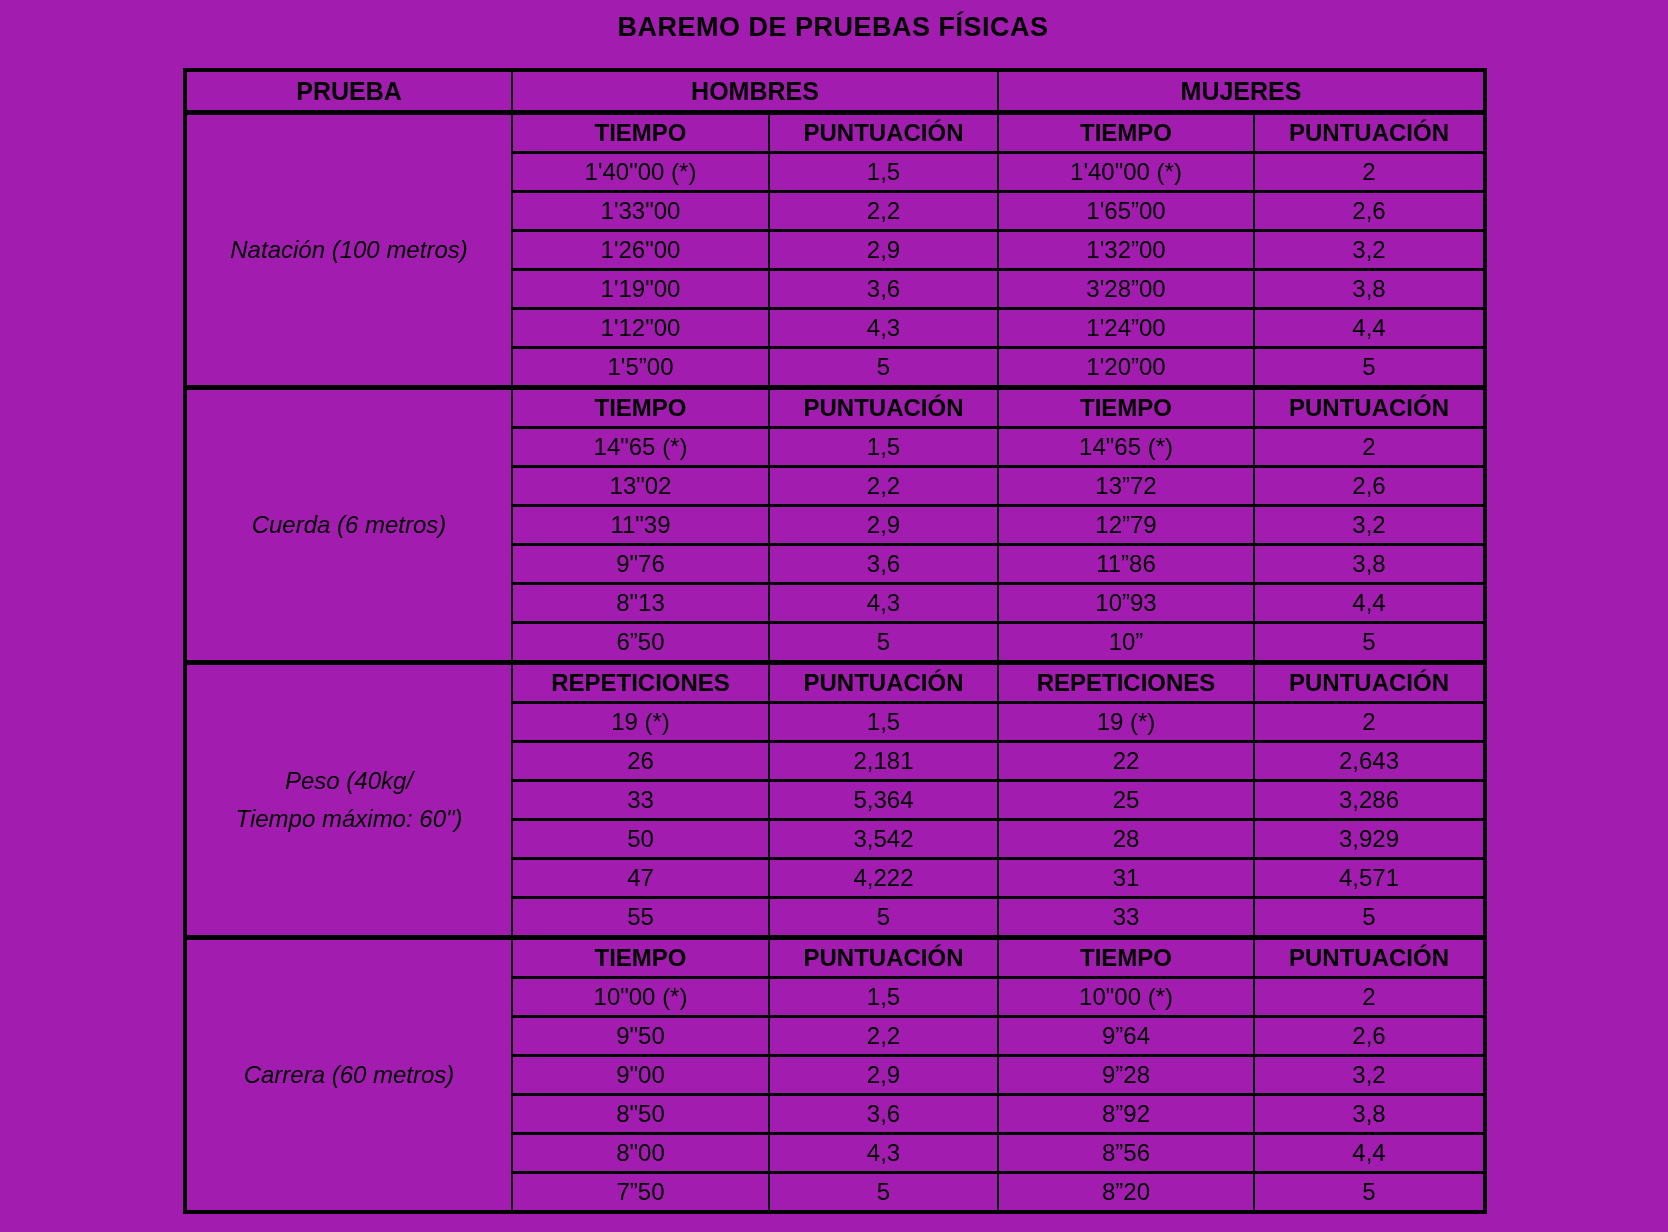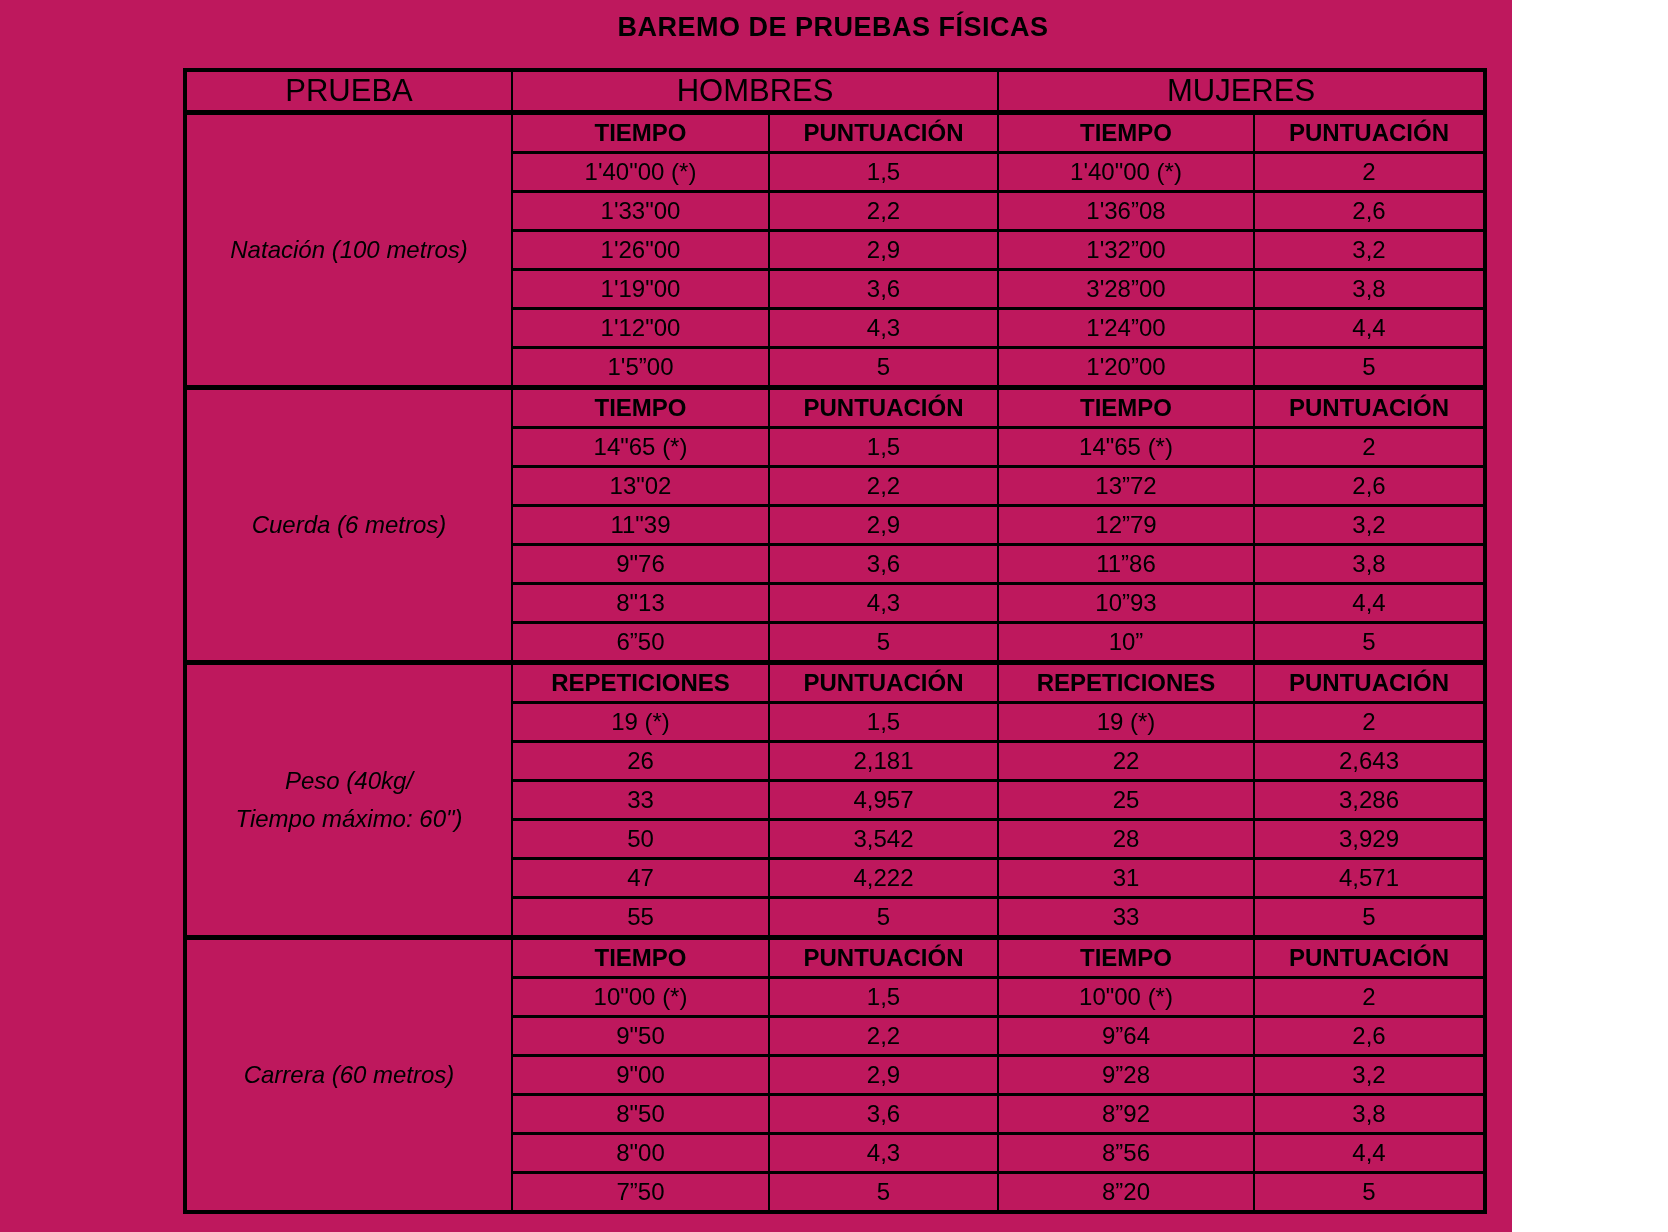--- a/index.html
+++ b/index.html
@@ -7,23 +7,23 @@
     padding: 0;
     background: #ffffff;
     width: 1668px;
     height: 1232px;
     font-family: "Liberation Sans", sans-serif;
     color: #000;
     -webkit-font-smoothing: none;
   }
   .page {
     position: relative;
-    width: 1512px;
+    width: 1668px;
     height: 1232px;
-    background: #be185d;
+    background: #a21caf;
     overflow: hidden;
   }
   .doc-title {
     position: absolute;
     left: 183px;
     top: 12px;
     width: 1300px;
     text-align: center;
     font-size: 27px;
     font-weight: bold;
@@ -45,22 +45,22 @@
     border-right-width: 2px;
     text-align: center;
     vertical-align: middle;
     font-size: 24px;
     padding: 0;
     height: 36px;
     overflow: hidden;
     white-space: nowrap;
   }
   tr.main-header th {
-    font-size: 31px;
-    font-weight: normal;
+    font-size: 25px;
+    font-weight: bold;
     height: 38px;
     border-bottom-width: 5px;
   }
   tr.section-start th,
   tr.section-start td {
     border-top-width: 5px;
     text-align: center;
   }
   th.col-header {
     font-weight: bold;
@@ -112,21 +112,21 @@
         </tr>
         <tr>
           <td>1'40"00 (*)</td>
           <td>1,5</td>
           <td>1'40"00 (*)</td>
           <td>2</td>
         </tr>
         <tr>
           <td>1'33"00</td>
           <td>2,2</td>
-          <td>1'36”08</td>
+          <td>1'65”00</td>
           <td>2,6</td>
         </tr>
         <tr>
           <td>1'26"00</td>
           <td>2,9</td>
           <td>1'32”00</td>
           <td>3,2</td>
         </tr>
         <tr>
           <td>1'19"00</td>
@@ -208,21 +208,21 @@
           <td>2</td>
         </tr>
         <tr>
           <td>26</td>
           <td>2,181</td>
           <td>22</td>
           <td>2,643</td>
         </tr>
         <tr>
           <td>33</td>
-          <td>4,957</td>
+          <td>5,364</td>
           <td>25</td>
           <td>3,286</td>
         </tr>
         <tr>
           <td>50</td>
           <td>3,542</td>
           <td>28</td>
           <td>3,929</td>
         </tr>
         <tr>

